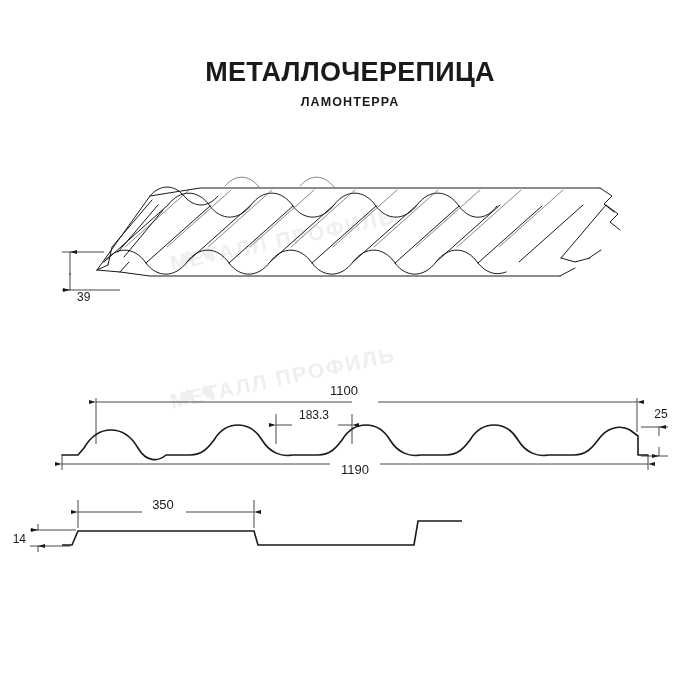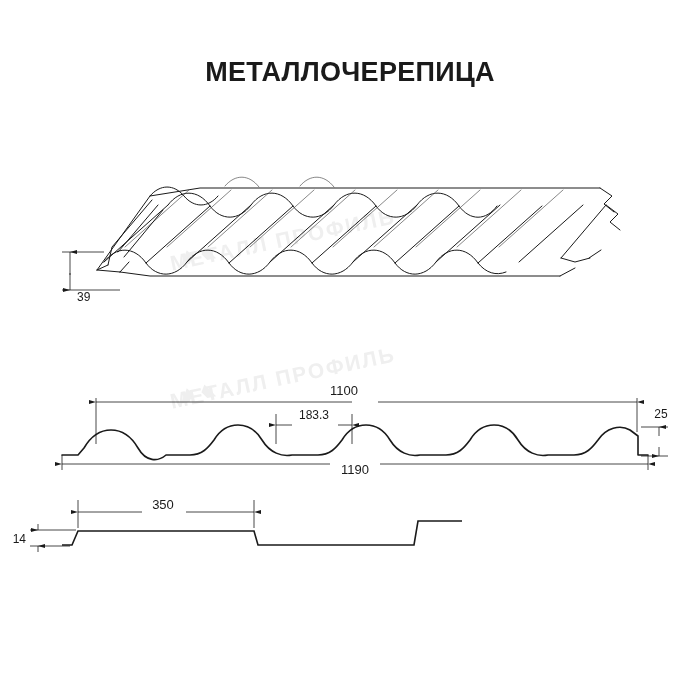--- a/index.html
+++ b/index.html
@@ -69,20 +69,21 @@
 </head>
 <body>
 
 <div id="page">
 
   <div class="wm wm1">МЕТАЛЛ ПРОФИЛЬ</div>
   <div class="wm wm2">МЕТАЛЛ ПРОФИЛЬ</div>
 
   <div class="title-block">
     <div class="title-main">МЕТАЛЛОЧЕРЕПИЦА</div>
+    <div class="title-sub">ЛАМОНТЕРРА</div>
   </div>
 
   <svg class="drawing" viewBox="0 0 700 700">
     <defs>
       <marker id="arrL" markerWidth="10" markerHeight="8" refX="9" refY="4" orient="auto">
         <path d="M9,4 L0,1.3 L0,6.7 Z" fill="#1a1a1a"></path>
       </marker>
       <marker id="arrR" markerWidth="10" markerHeight="8" refX="1" refY="4" orient="auto">
         <path d="M1,4 L10,1.3 L10,6.7 Z" fill="#1a1a1a"></path>
       </marker>

